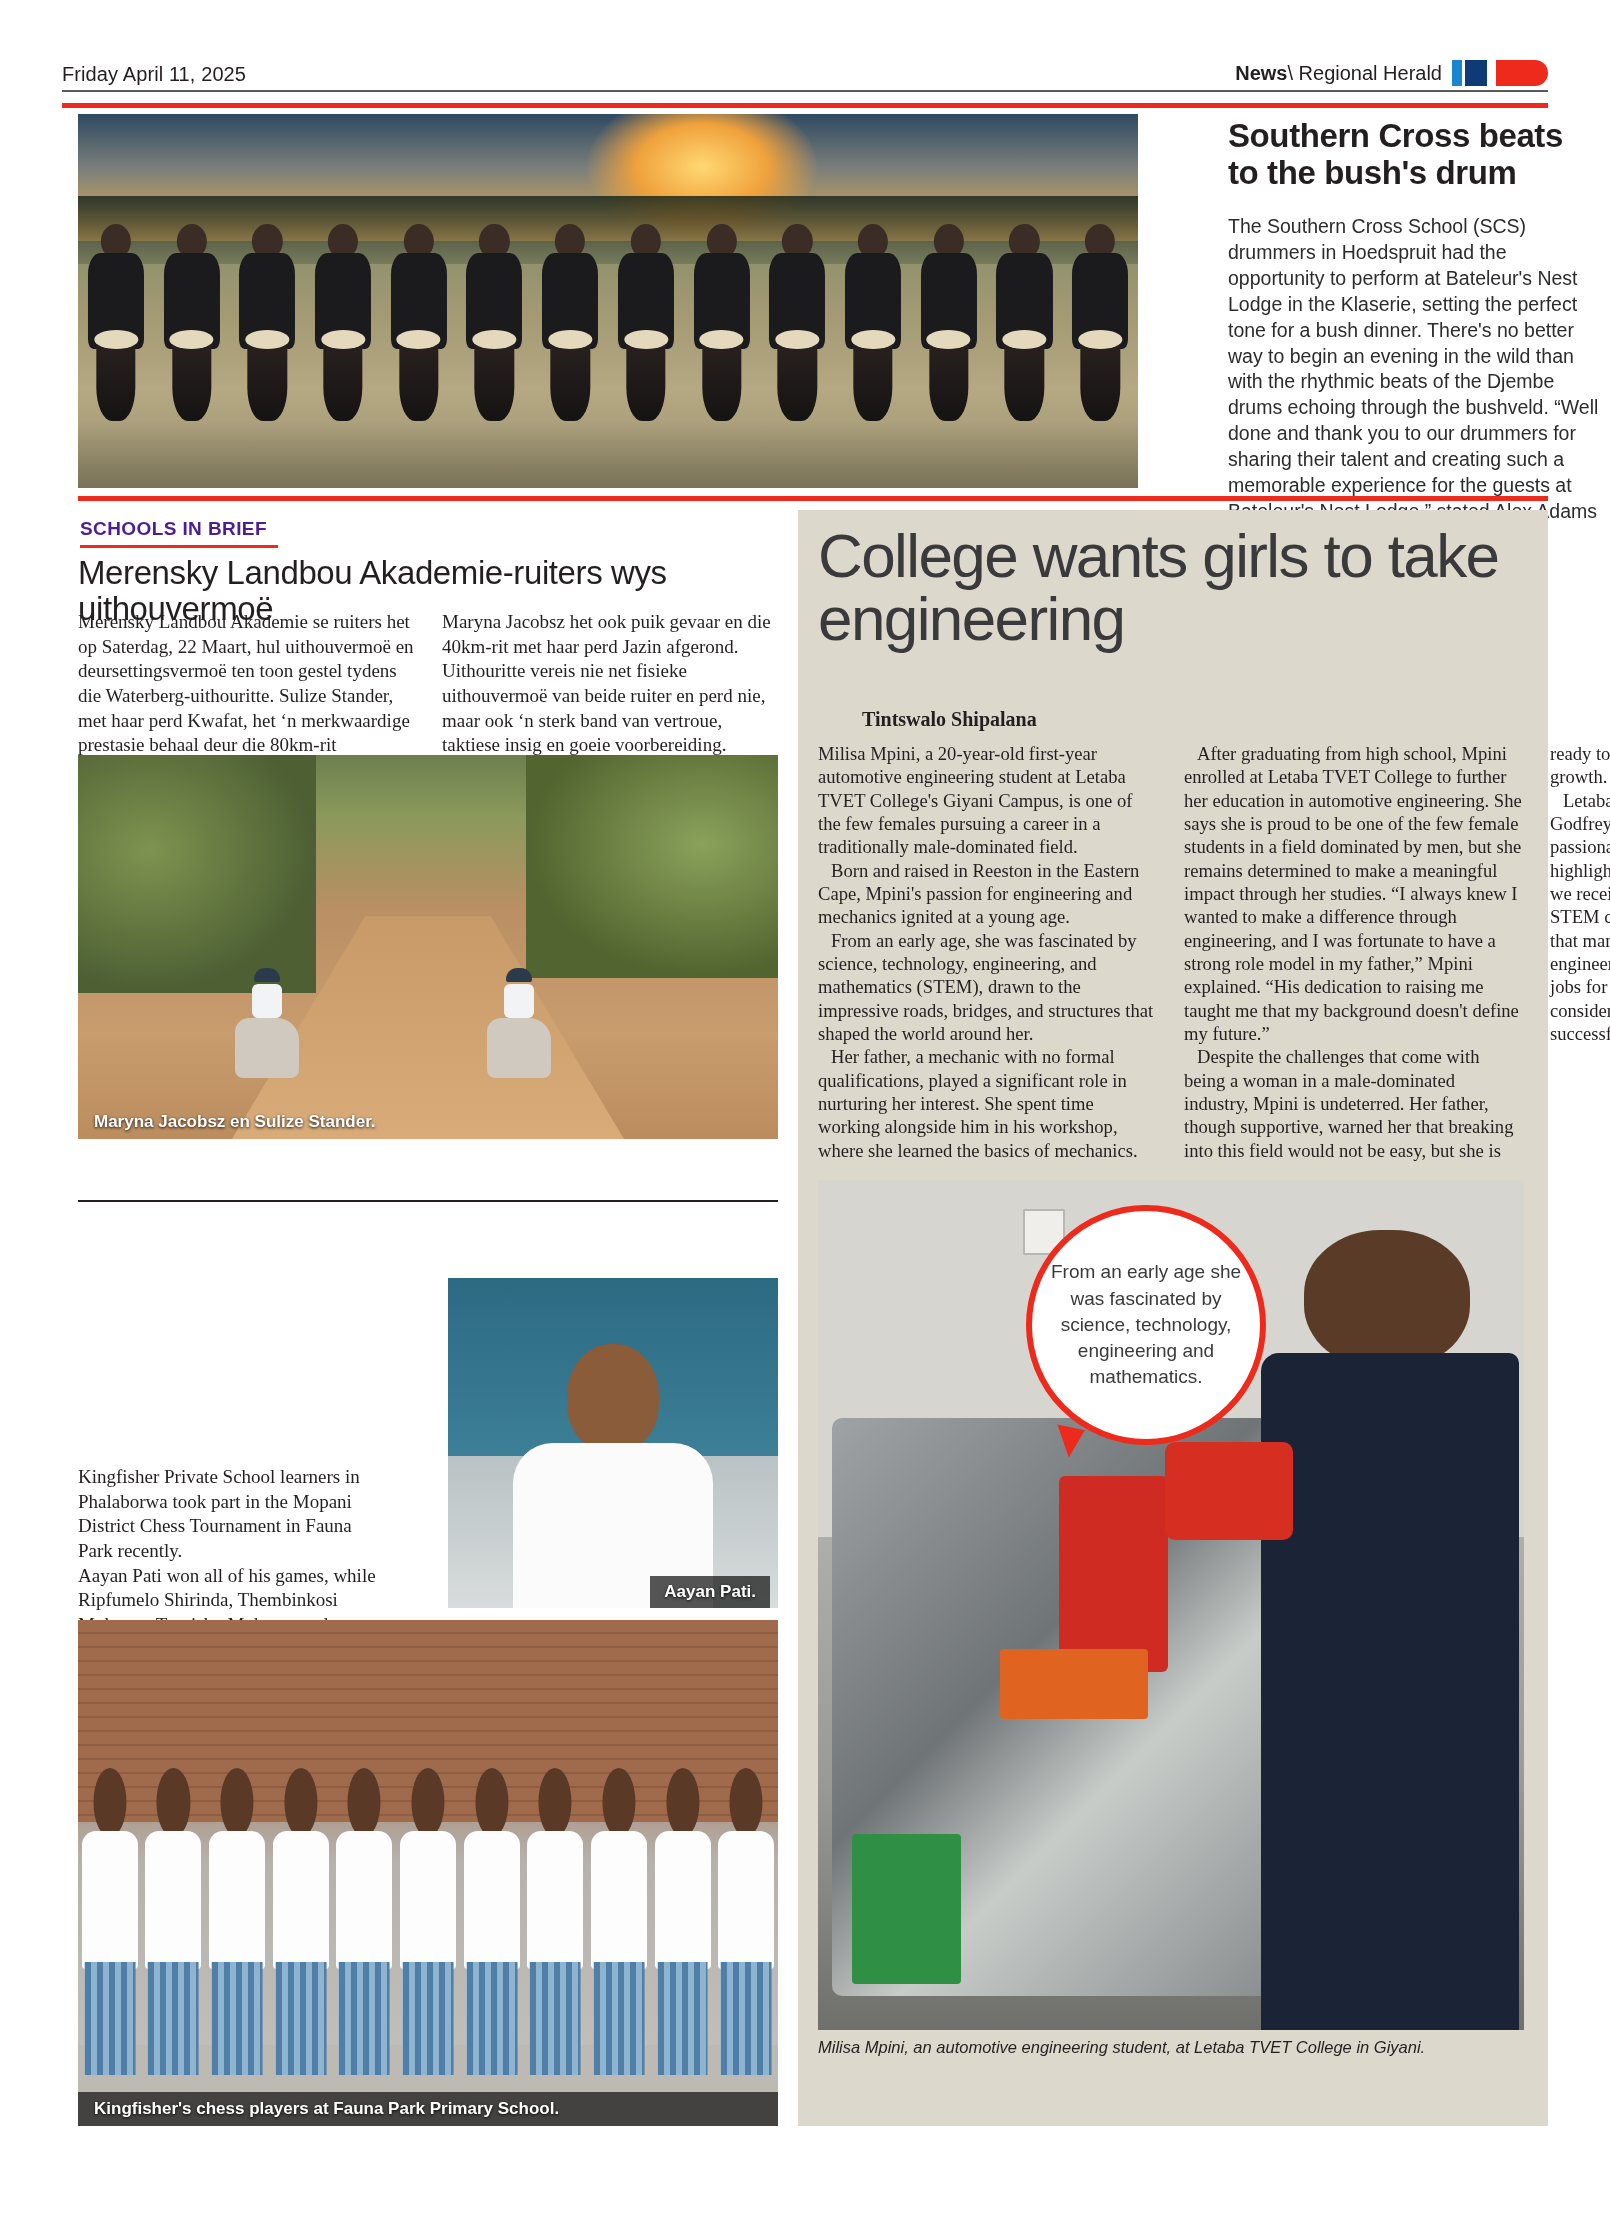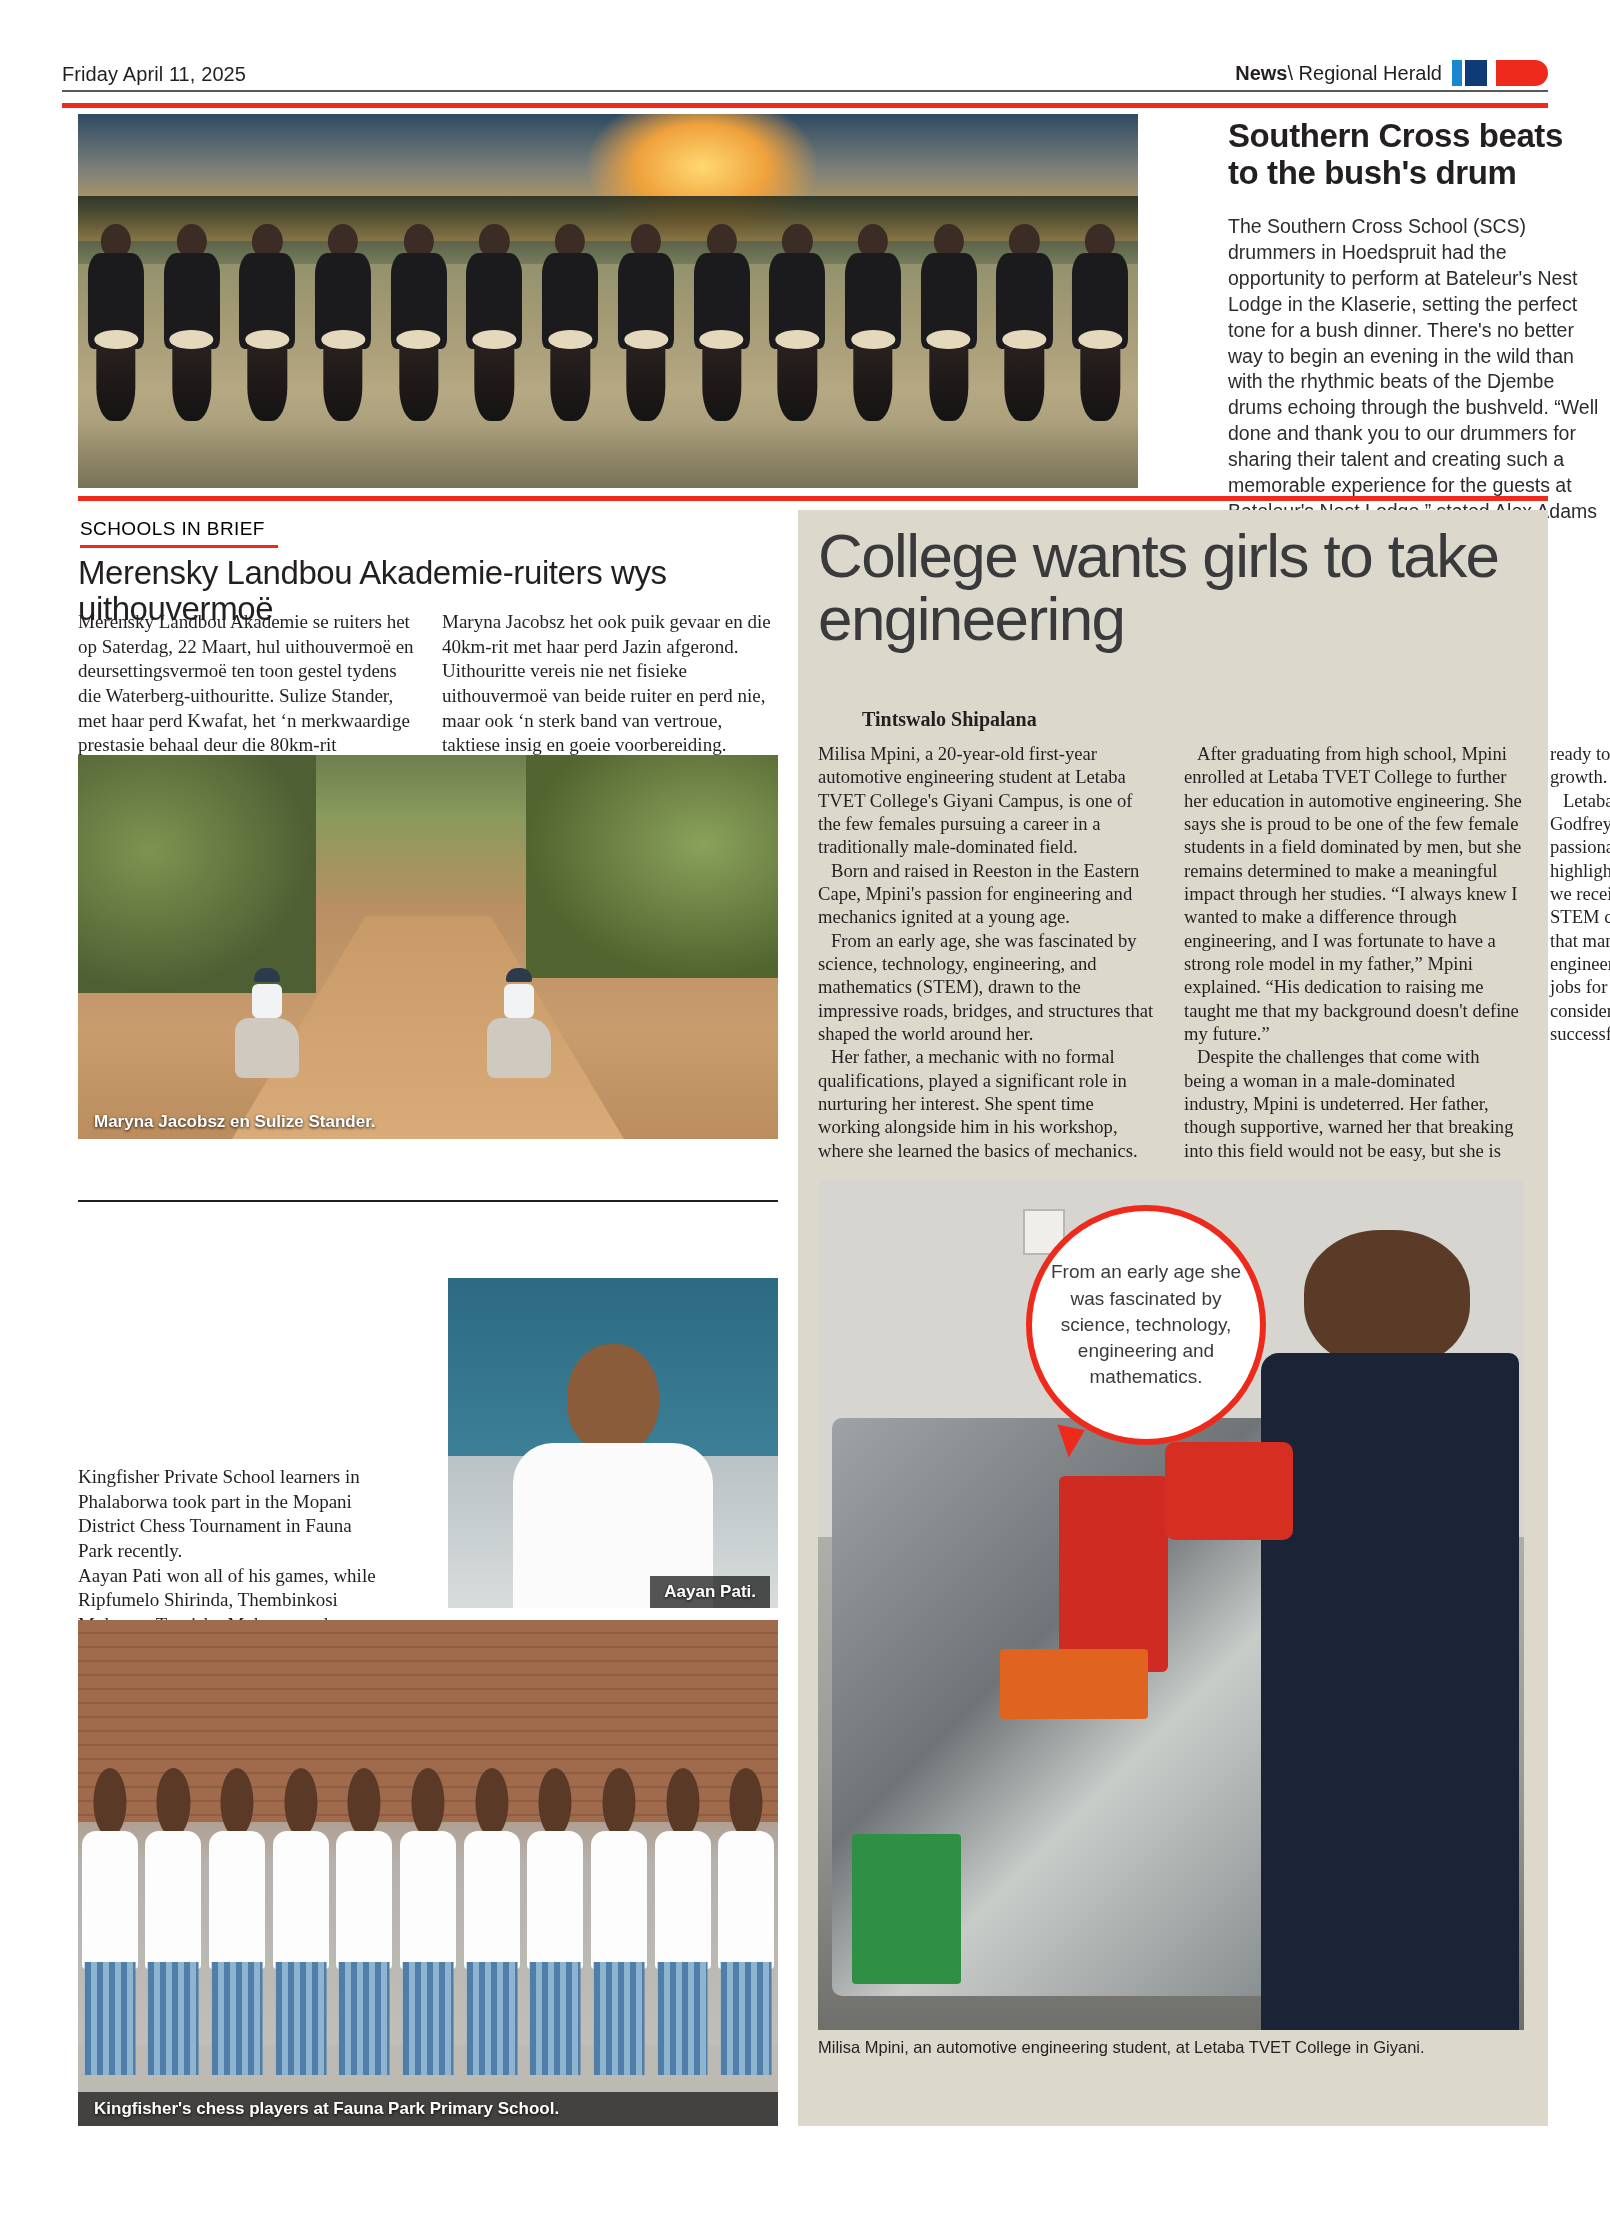--- a/index.html
+++ b/index.html
@@ -79,22 +79,22 @@
     font-family:"Liberation Sans", sans-serif; font-size:19.5px; line-height:1.33; color:#2c2c2e;
     margin-top: 22px;
   }
 
   
   .rule-hero { position:absolute; left:78px; top:496px; width:1470px; height:5px; background:#ed2a1c; }
 
   
   .kicker-wrap { position:absolute; left:80px; top:518px; width:260px; }
   .kicker {
-    font-family:"Liberation Sans", sans-serif; font-weight:400; font-size:19px;
-    letter-spacing:.4px; color:#000000; padding-bottom:5px;
+    font-family:"Liberation Sans", sans-serif; font-weight:700; font-size:19px;
+    letter-spacing:.4px; color:#4c1d95; padding-bottom:5px;
   }
   .kicker-underline { width:198px; height:3px; background:#ed2a1c; }
 
   
   .merensky-head {
     position:absolute; left:78px; top:555px; width:700px;
     font-family:"Liberation Sans", sans-serif; font-weight:400; font-size:33px; line-height:1.1;
     letter-spacing:-.4px; color:#231f20;
   }
   .merensky-cols {
@@ -223,21 +223,21 @@
     background: linear-gradient(135deg,#9fa3a6,#6f7477 40%, #c8ccc9 60%, #7f8487); border-radius:10px; }
   .fp-engine .red { position:absolute; left:46%; top:10%; width:22%; height:34%; background:#cf2b22; border-radius:6px; }
   .fp-engine .green { position:absolute; left:4%; bottom:2%; width:22%; height:26%; background:#2f8f45; border-radius:4px; }
   .fp-engine .orange { position:absolute; left:34%; top:40%; width:30%; height:12%; background:#e0631f; border-radius:4px; }
   .fp-person { position:absolute; right:0; top:4%; width:38%; height:96%; }
   .fp-person .head { position:absolute; left:18%; top:2%; width:62%; height:17%; background:#5a3b27; border-radius:46%; }
   .fp-person .coat { position:absolute; left:2%; top:17%; width:96%; height:83%; background:#1b2436; border-radius:18px 10px 0 0; }
   .fp-person .glove { position:absolute; left:-34%; top:28%; width:48%; height:12%; background:#d62f22; border-radius:10px; }
   .fp-caption {
     position:absolute; left:20px; top:1528px; width:706px;
-    font-family:"Liberation Sans", sans-serif; font-size:16.5px; color:#231f20;
+    font-family:"Liberation Sans", sans-serif; font-size:16.5px; color:#231f20;font-style:italic;
   }
 
   
   .rule-bottom { position:absolute; left:62px; top:2180px; width:1486px; height:0; }
 </style>
 </head>
 <body>
 
 <div class="page">
 

